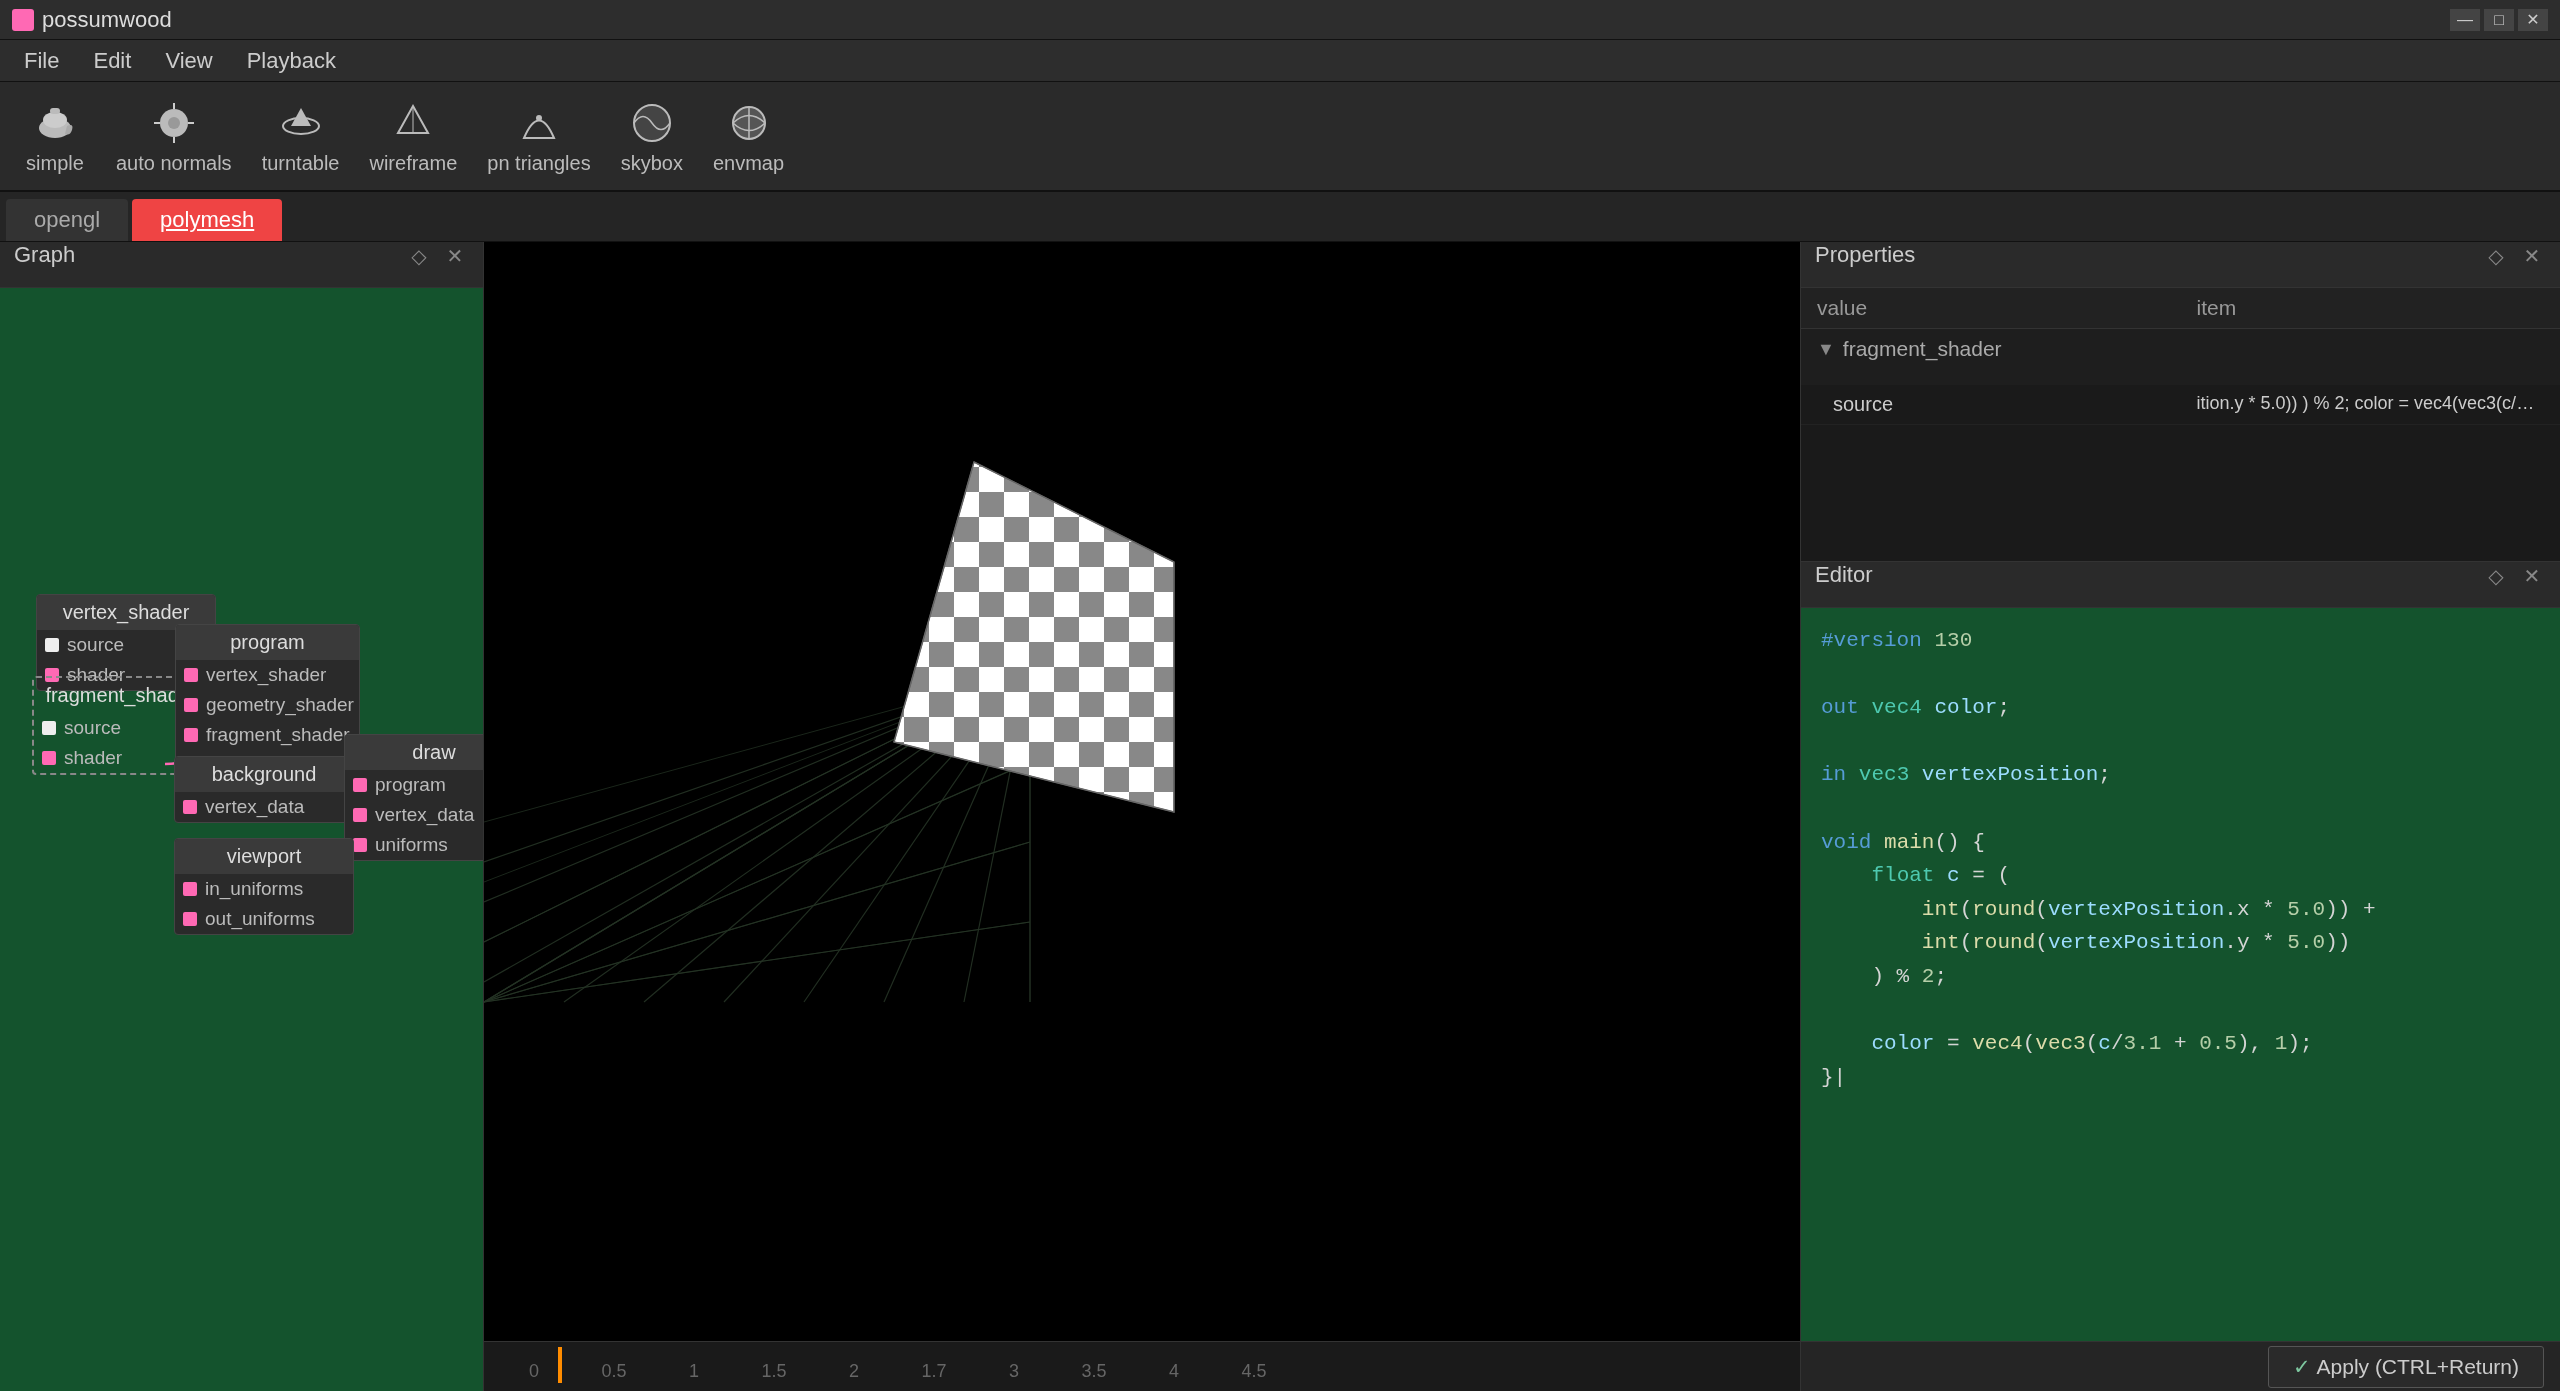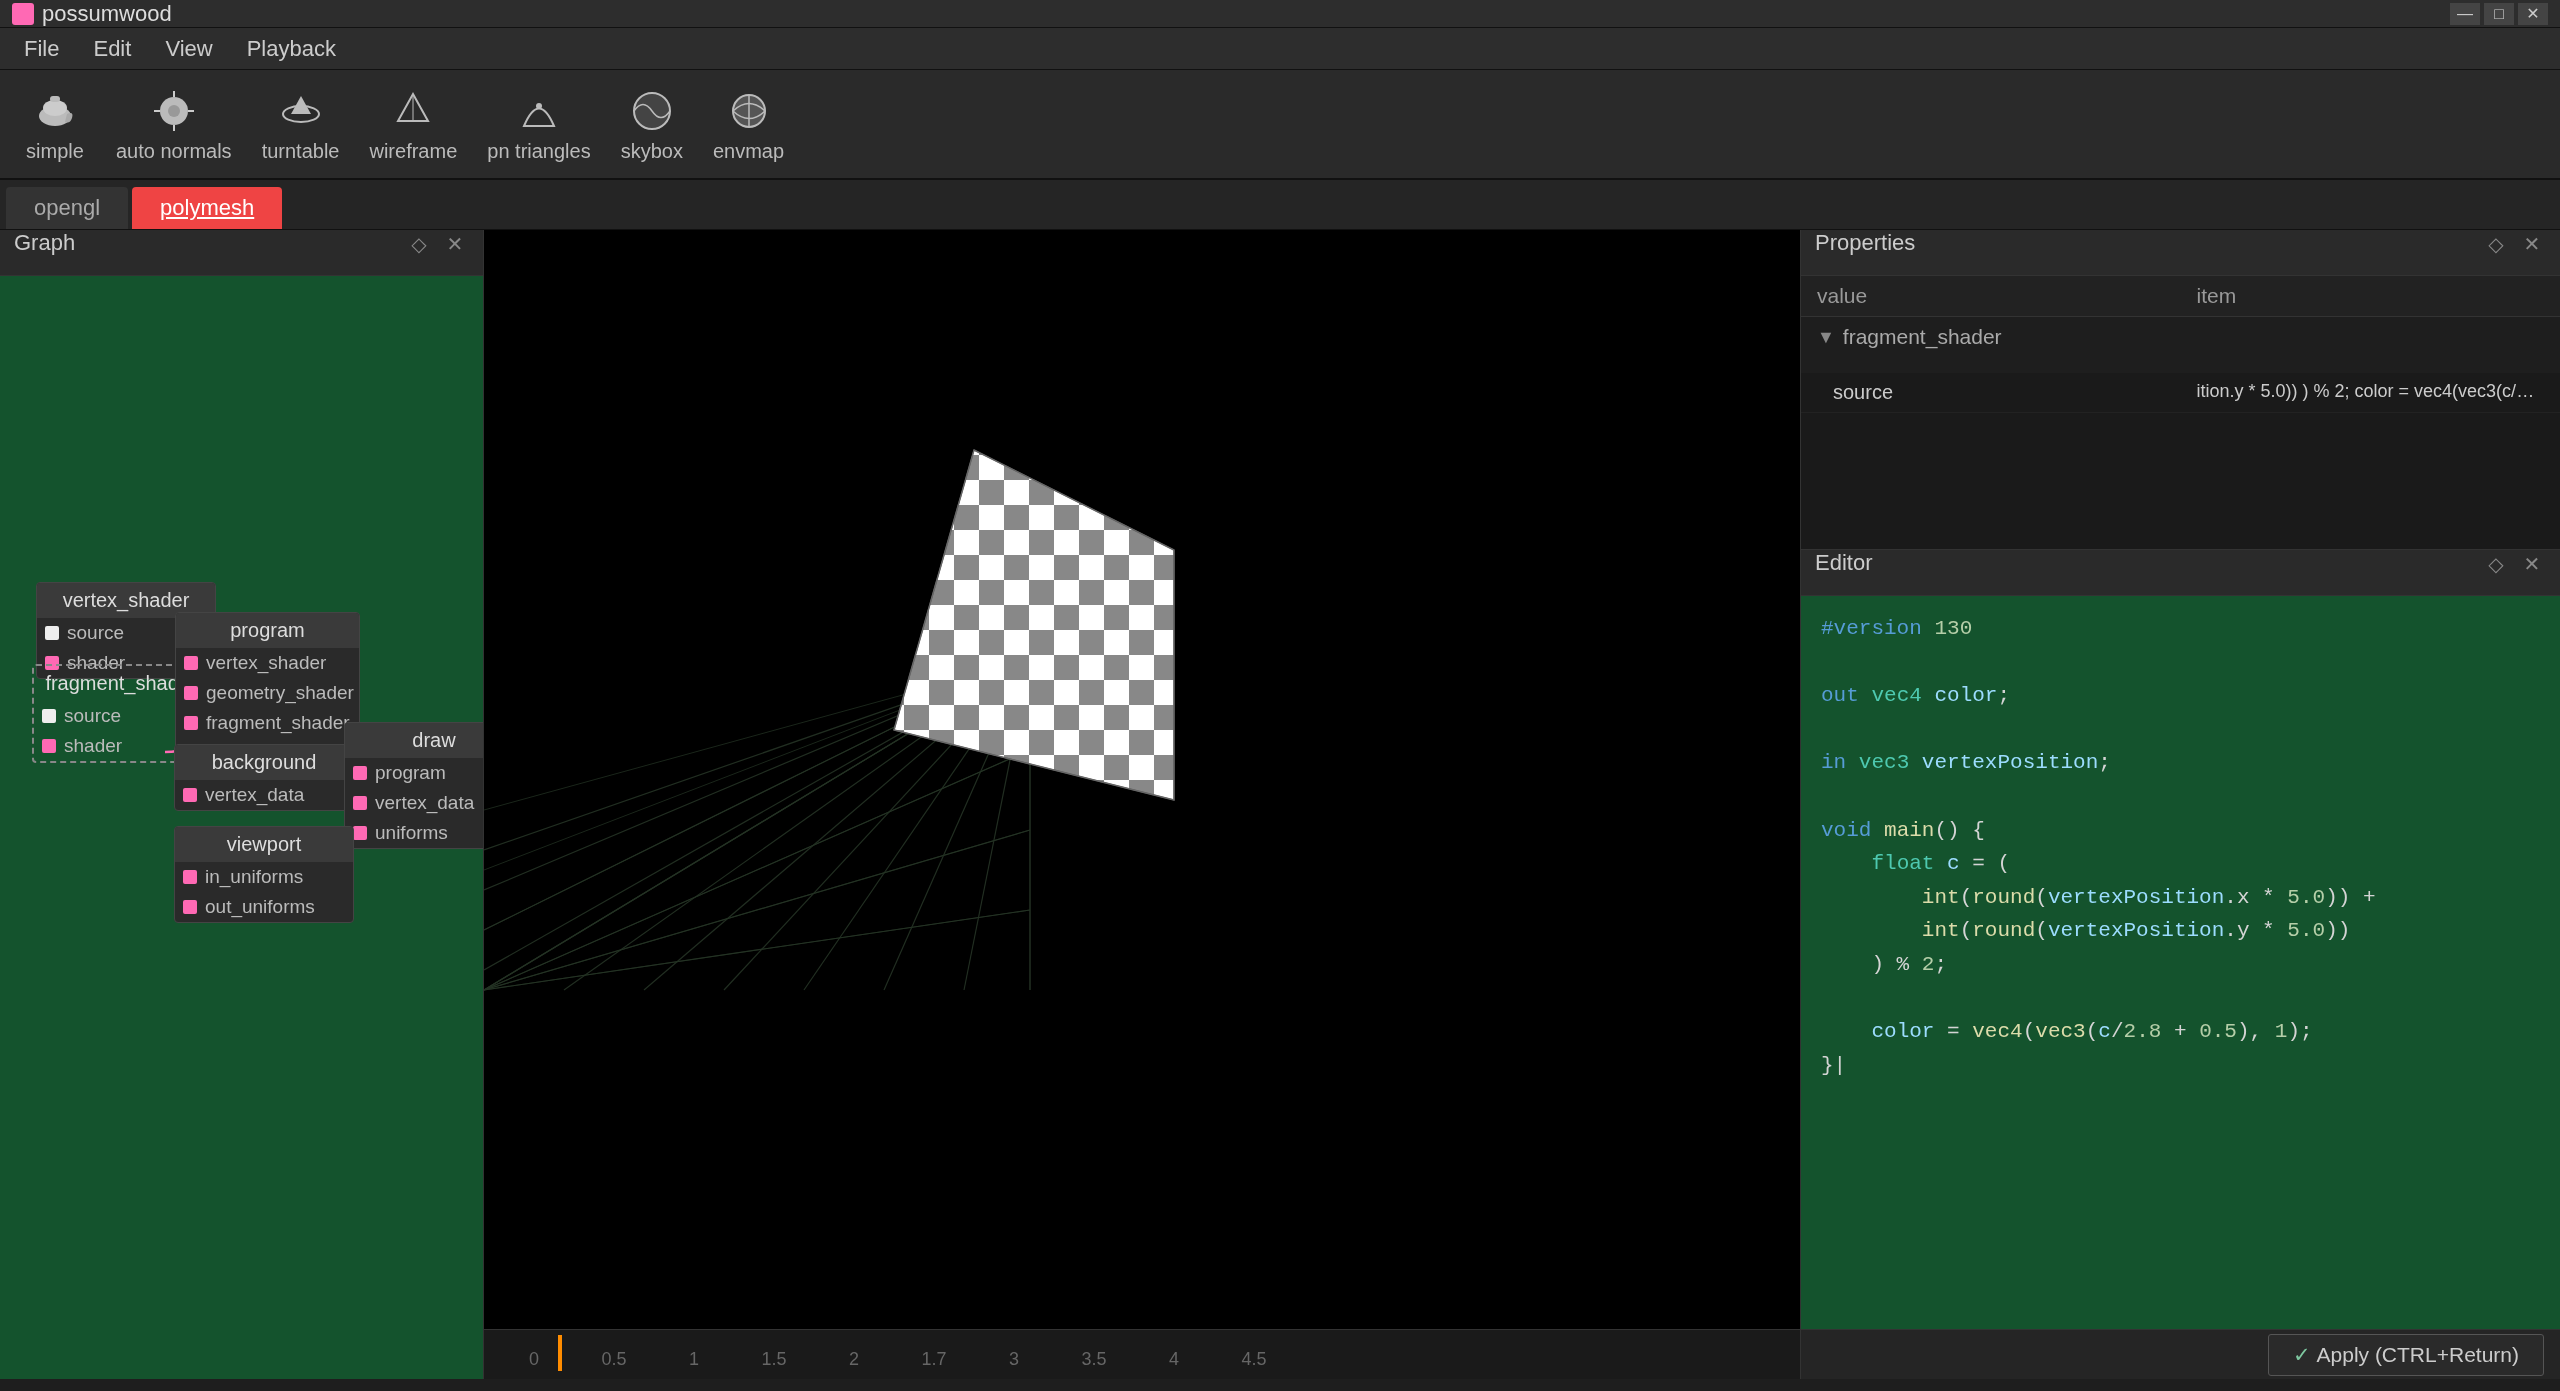--- a/index.html
+++ b/index.html
@@ -8,21 +8,21 @@
       height: 1391px;
       background: #1e1e1e;
       font-family: 'Segoe UI', Arial, sans-serif;
       font-size: 22px;
       color: #ccc;
       overflow: hidden;
     }
 
     
     #titlebar {
-      height: 28px;
+      height: 40px;
       background: #2d2d2d;
       display: flex;
       align-items: center;
       padding: 0 12px;
       gap: 8px;
       border-bottom: 1px solid #111;
     }
     #titlebar .app-icon {
       width: 22px; height: 22px;
       background: #ff69b4;
@@ -662,21 +662,21 @@
 <span class="code-keyword">out</span> <span class="code-type">vec4</span> <span class="code-var">color</span>;
 
 <span class="code-keyword">in</span> <span class="code-type">vec3</span> <span class="code-var">vertexPosition</span>;
 
 <span class="code-keyword">void</span> <span class="code-func">main</span>() {
     <span class="code-type">float</span> <span class="code-var">c</span> = (
         <span class="code-func">int</span>(<span class="code-func">round</span>(<span class="code-var">vertexPosition</span>.x * <span class="code-num">5.0</span>)) +
         <span class="code-func">int</span>(<span class="code-func">round</span>(<span class="code-var">vertexPosition</span>.y * <span class="code-num">5.0</span>))
     ) % <span class="code-num">2</span>;
 
-    <span class="code-var">color</span> = <span class="code-func">vec4</span>(<span class="code-func">vec3</span>(<span class="code-var">c</span>/<span class="code-num">2.8</span> + <span class="code-num">0.5</span>), <span class="code-num">1</span>);
+    <span class="code-var">color</span> = <span class="code-func">vec4</span>(<span class="code-func">vec3</span>(<span class="code-var">c</span>/<span class="code-num">3.1</span> + <span class="code-num">0.5</span>), <span class="code-num">1</span>);
 }|</div>
       <div class="editor-footer">
         <button class="apply-btn">
           <span class="check-icon">✓</span>
           <span>Apply (CTRL+Return)</span>
         </button>
       </div>
     </div>
 
   </div>

